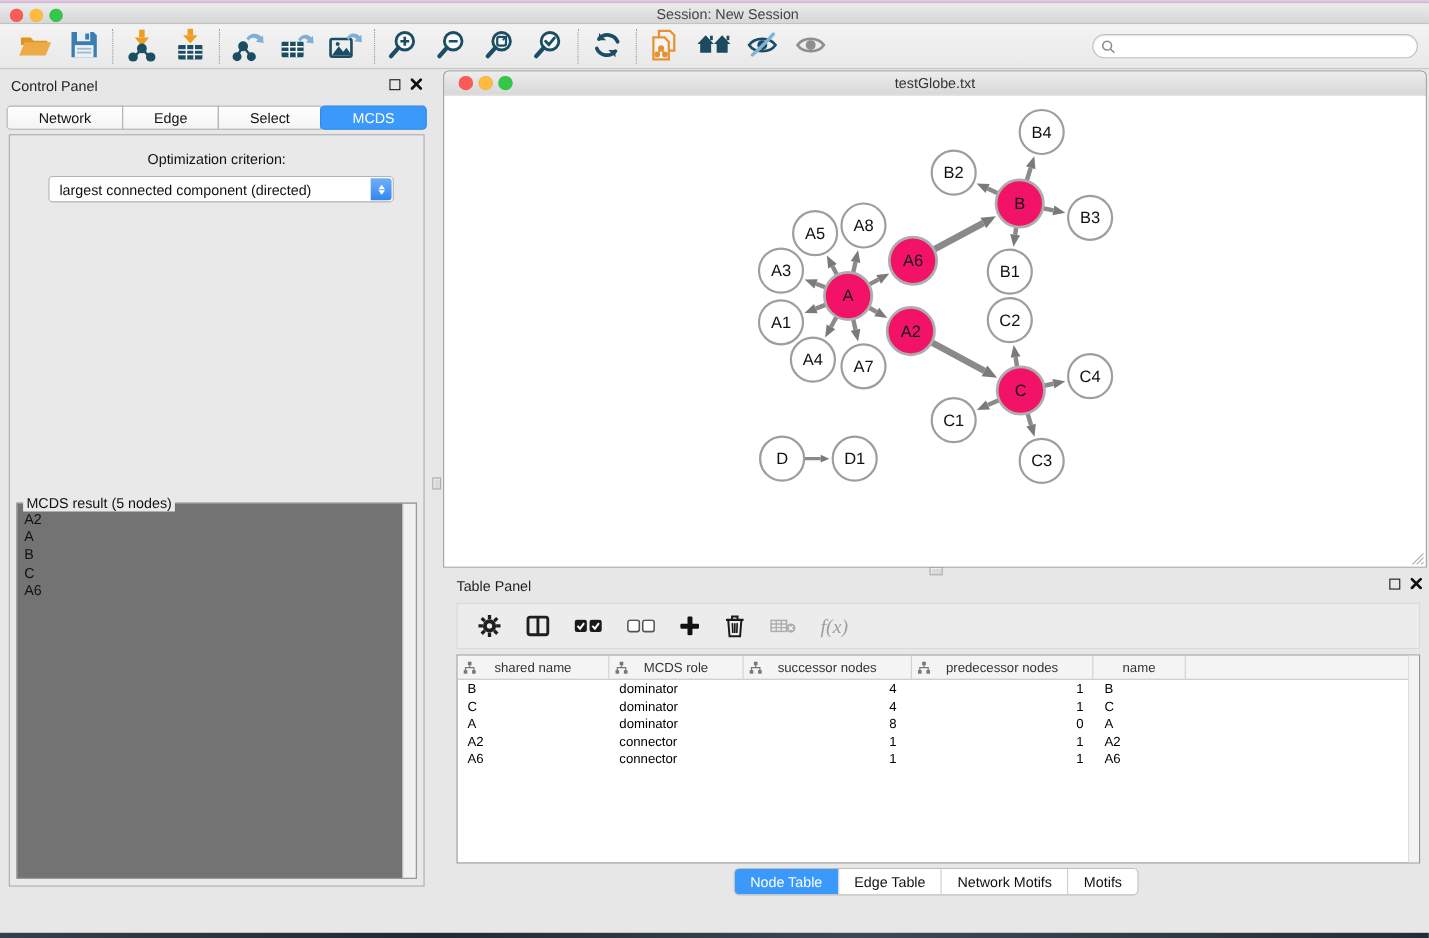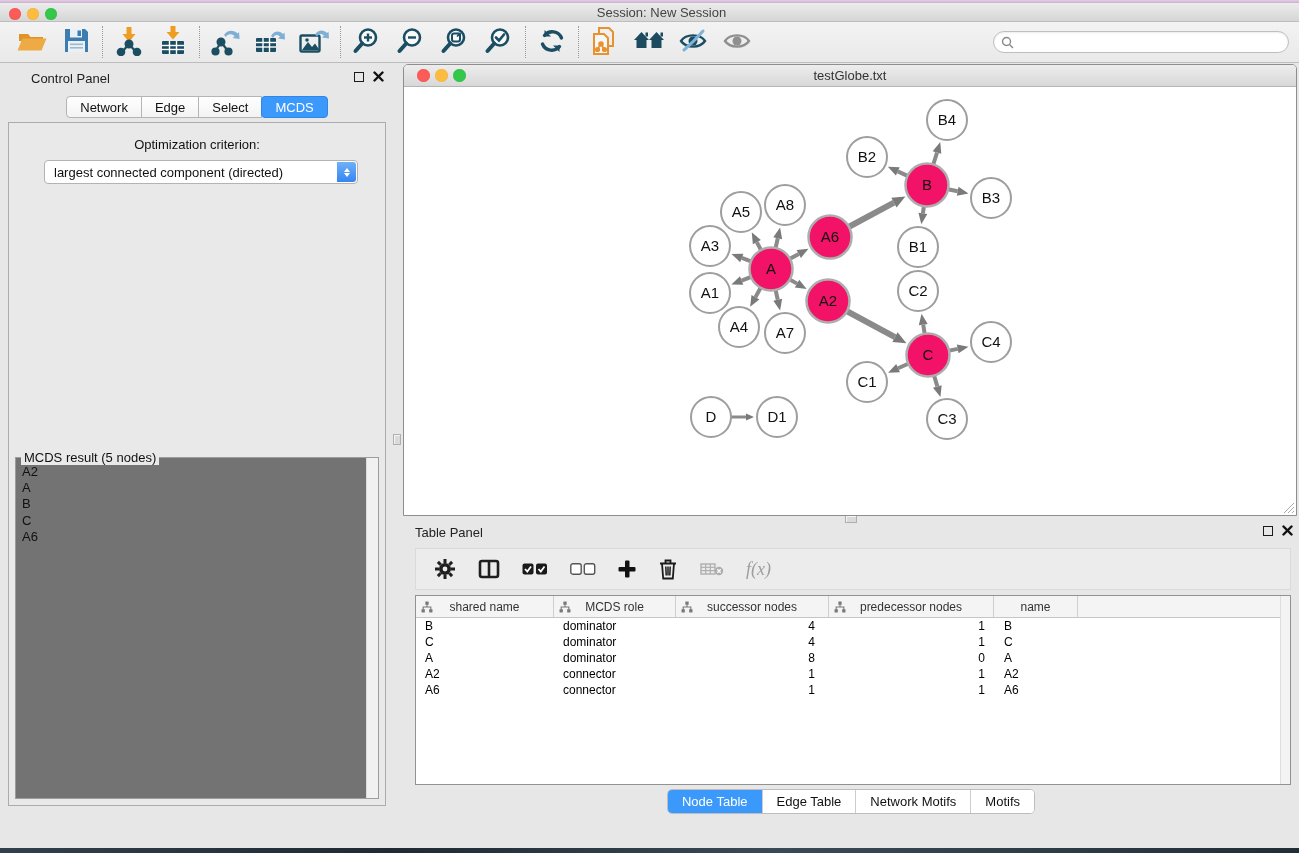--- a/index.html
+++ b/index.html
@@ -31,25 +31,25 @@
   .searchbox svg { position:absolute; left:7px; top:4px; }
   .searchbox input { position:absolute; left:24px; top:1px; width:264px; height:18px;
     border:none; outline:none; font-size:12px; background:transparent; font-family:"Liberation Sans",sans-serif; }
 
   
   .workspace { position:absolute; left:0; top:63px; width:1299px; height:755px; background:#E7E7E7; }
 
   
   .control-panel { position:absolute; left:4px; top:3px; width:386px; height:747px; }
   .panel-header { position:absolute; left:0; top:0; width:100%; height:24px; }
-  .panel-title { position:absolute; left:6px; top:5px; font-size:13px; color:#222;margin-left:21px; }
+  .panel-title { position:absolute; left:6px; top:5px; font-size:13px; color:#222; }
   .win-icons { position:absolute; right:6px; top:5px; display:flex; gap:9px; align-items:center; }
   .float-icon { width:10px; height:10px; border:1.6px solid #1A1A1A; background:transparent; }
   .cp-tabs { position:absolute; left:0; top:30px; width:100%; display:flex; justify-content:center; }
-  .cp-tab { height:22px; padding:2px 13px; background:linear-gradient(#FFFFFF,#F3F3F3);
+  .cp-tab { height:22px; padding:2px 28px; background:linear-gradient(#FFFFFF,#F3F3F3);
     border:1px solid #B5B5B5; margin-left:-1px; font-size:13px; color:#111; display:flex; align-items:center; }
   .cp-tab:first-child { border-radius:4px 0 0 4px; margin-left:0; }
   .cp-tab:last-child { border-radius:0 4px 4px 0; }
   .cp-tab.active { background:#3B99FC; border-color:#2E86E8; color:#fff; border-radius:4px; }
   .cp-body { position:absolute; left:4px; top:56px; width:378px; height:684px;
     border:1px solid #ACACAC; background:#E9E9E9; }
   .opt-label { position:absolute; left:0; width:100%; top:14px; text-align:center; font-size:13px; color:#111; }
   .dropdown { position:absolute; left:35px; top:37px; width:314px; height:24px; background:#fff;
     border:1px solid #B3B3B3; border-radius:4px; }
   .dropdown .dd-value { position:absolute; left:9px; top:4px; font-size:13px; color:#111; white-space:nowrap; }

